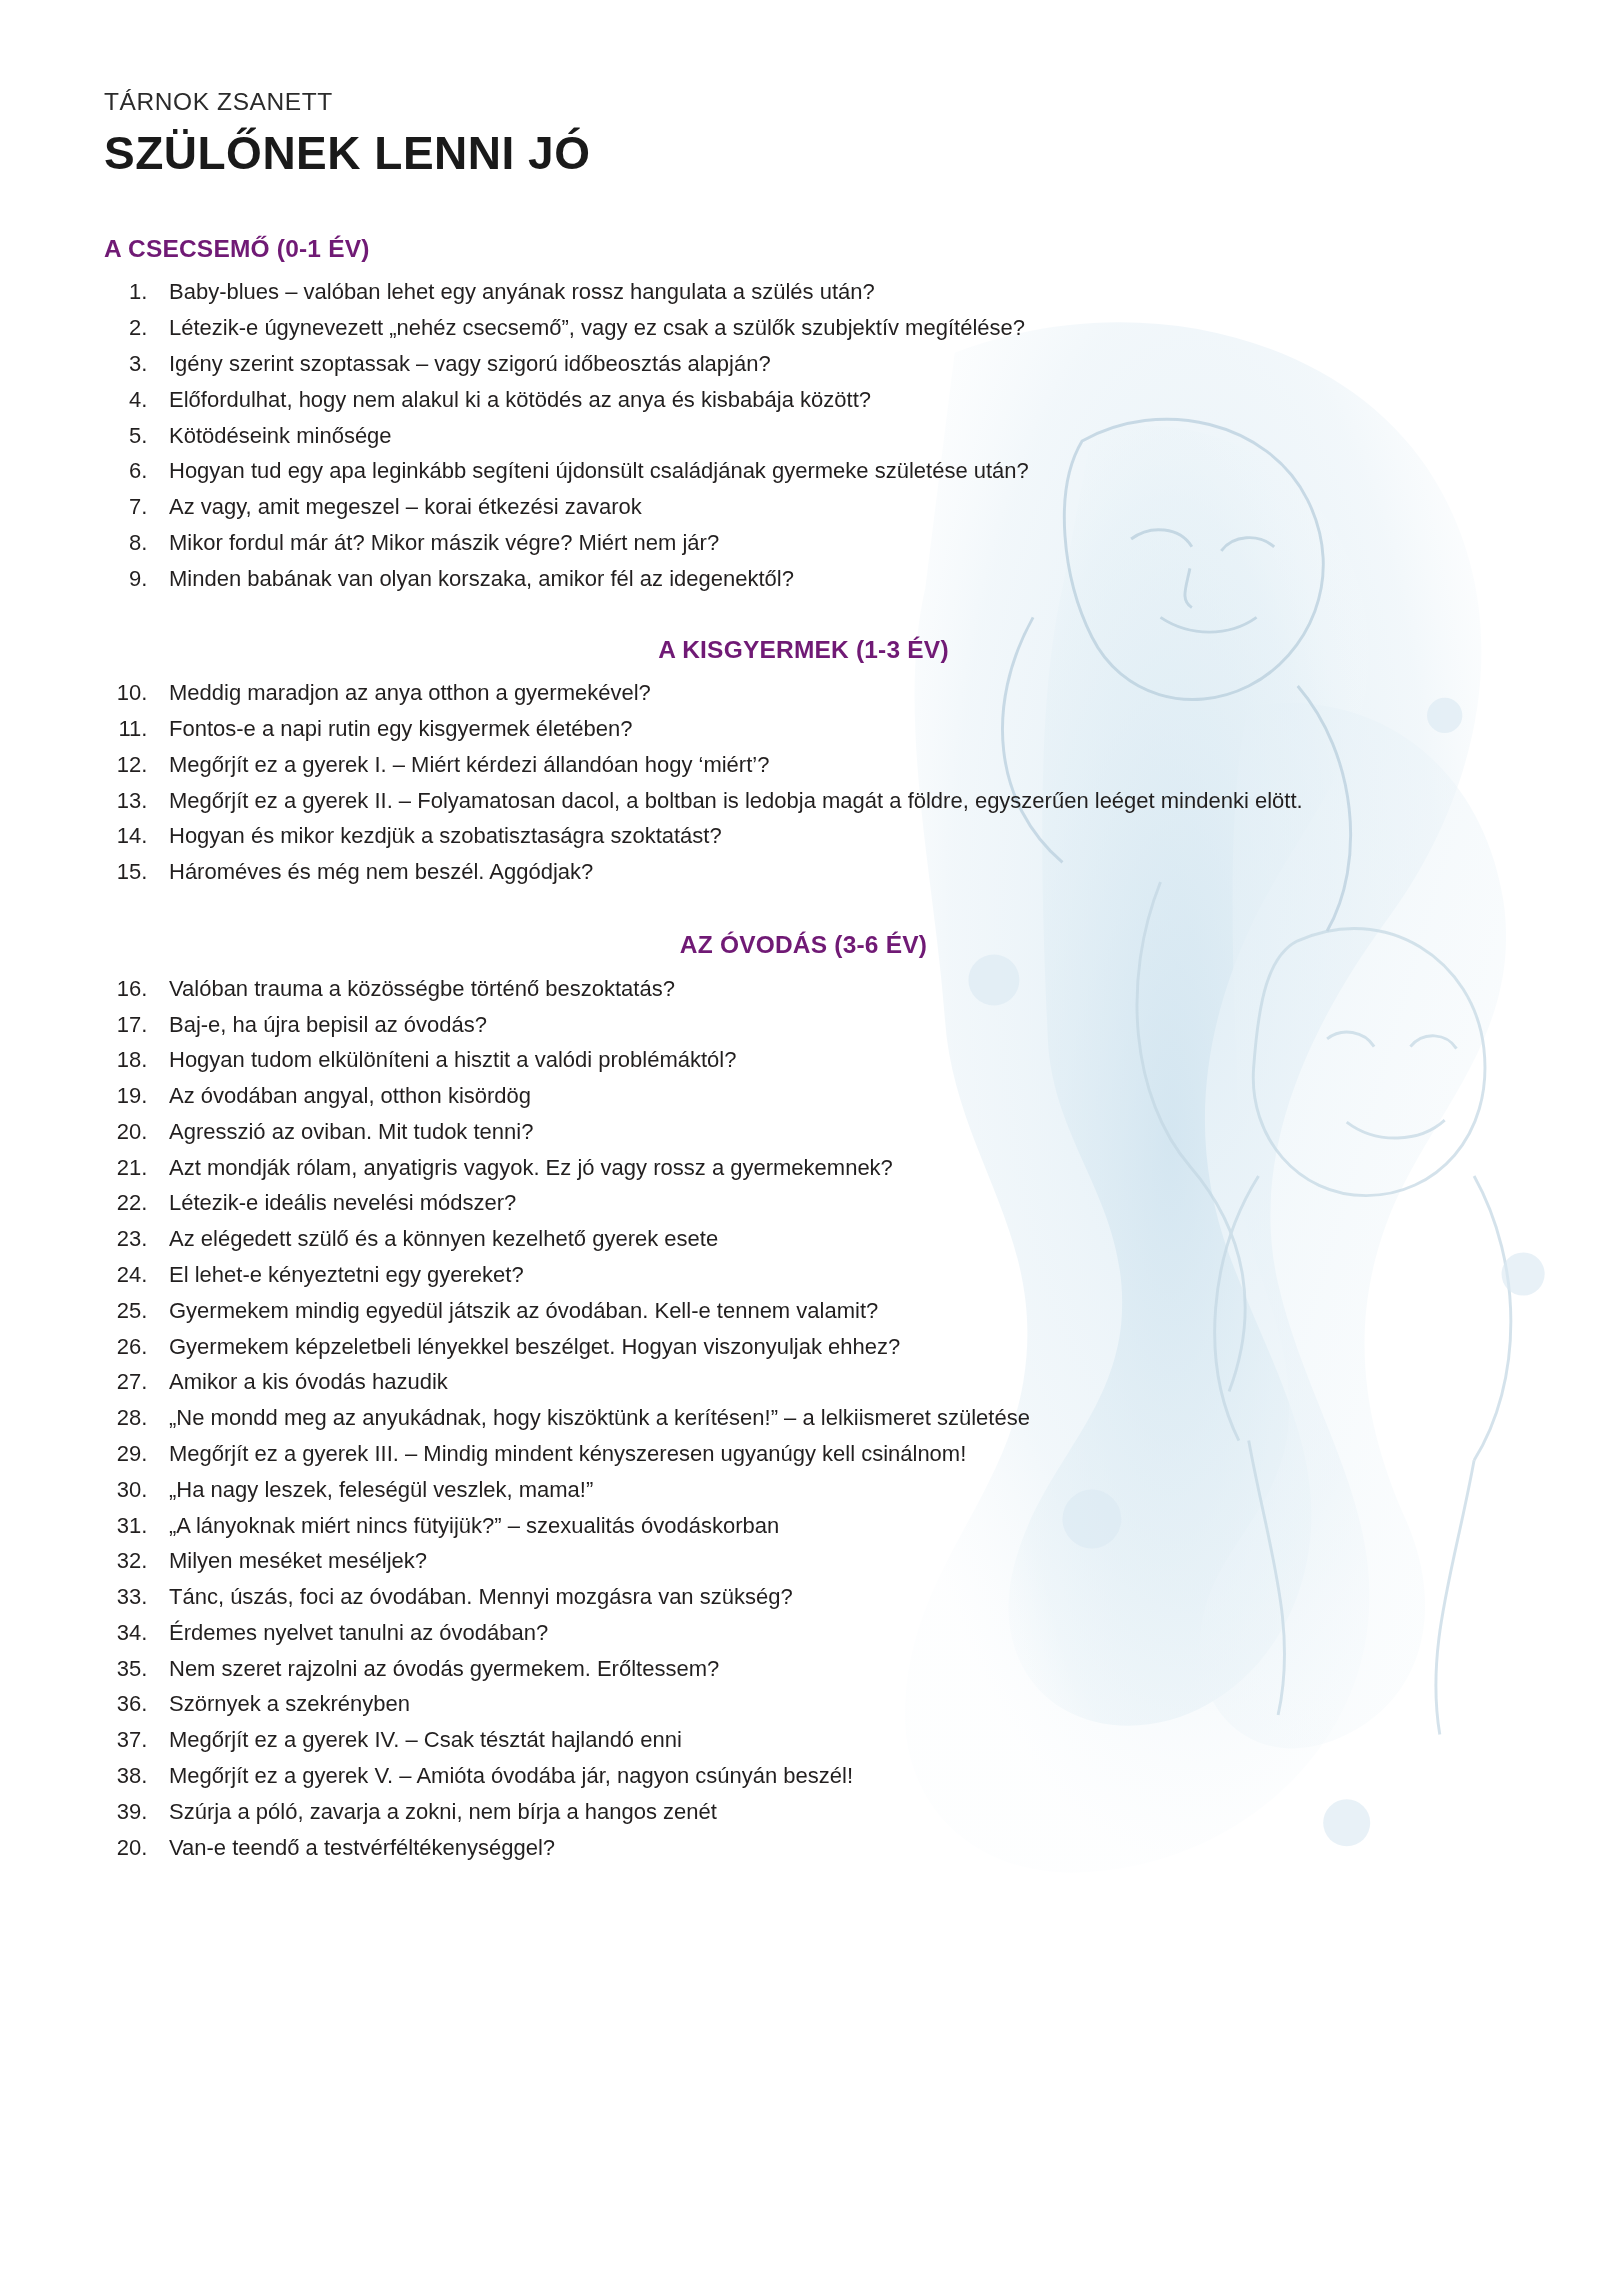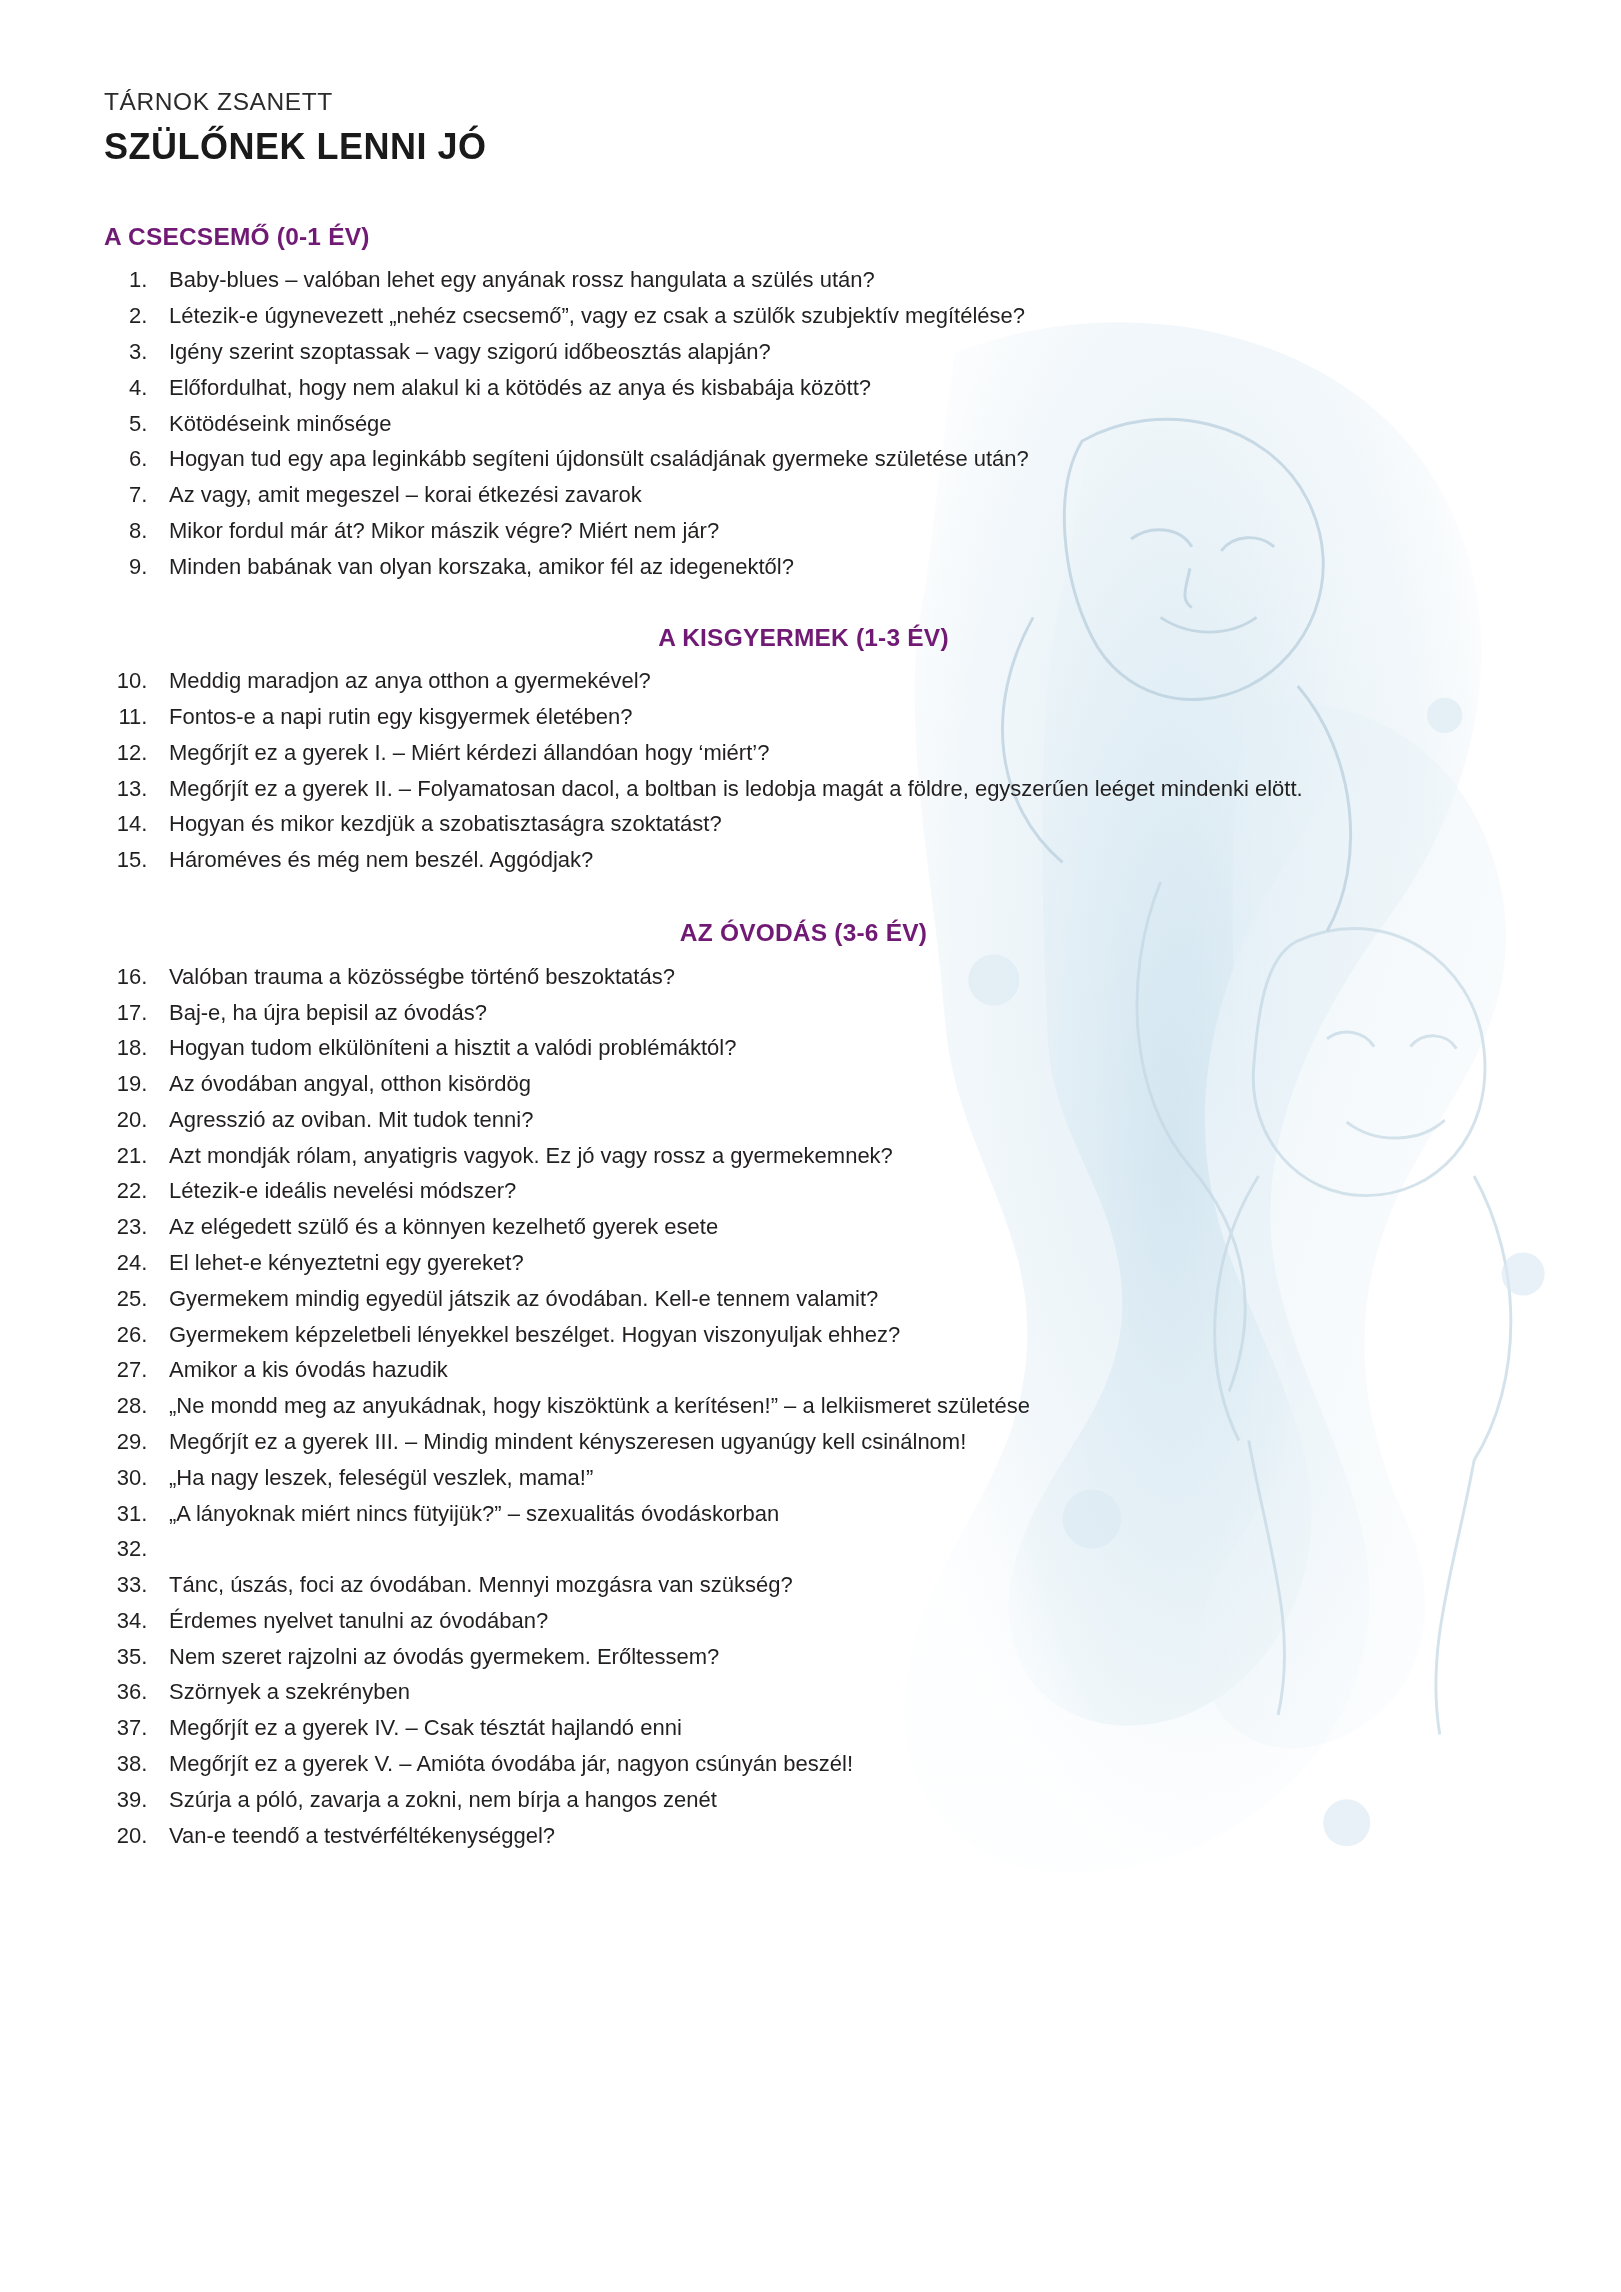--- a/index.html
+++ b/index.html
@@ -36,21 +36,21 @@
 
   .author {
     font-size: 24.5px;
     letter-spacing: 0.6px;
     color: #2b2b2b;
     margin: 0 0 9.8px 0;
     font-weight: 400;
   }
 
   .title {
-    font-size: 36px;
+    font-size: 46px;
     font-weight: bold;
     letter-spacing: 0.5px;
     margin: 0 0 55px 0;
     color: #1a1a1a;
   }
 
   .section {
     margin-bottom: 33px;
   }
 
@@ -302,20 +302,21 @@
       <li>
           <span class="q-num">30.</span>
           <span class="q-text">„Ha nagy leszek, feleségül veszlek, mama!”</span>
         </li>
       <li>
           <span class="q-num">31.</span>
           <span class="q-text">„A lányoknak miért nincs fütyijük?” – szexualitás óvodáskorban</span>
         </li>
       <li>
           <span class="q-num">32.</span>
+          <span class="q-text">Milyen meséket meséljek?</span>
         </li>
       <li>
           <span class="q-num">33.</span>
           <span class="q-text">Tánc, úszás, foci az óvodában. Mennyi mozgásra van szükség?</span>
         </li>
       <li>
           <span class="q-num">34.</span>
           <span class="q-text">Érdemes nyelvet tanulni az óvodában?</span>
         </li>
       <li>

